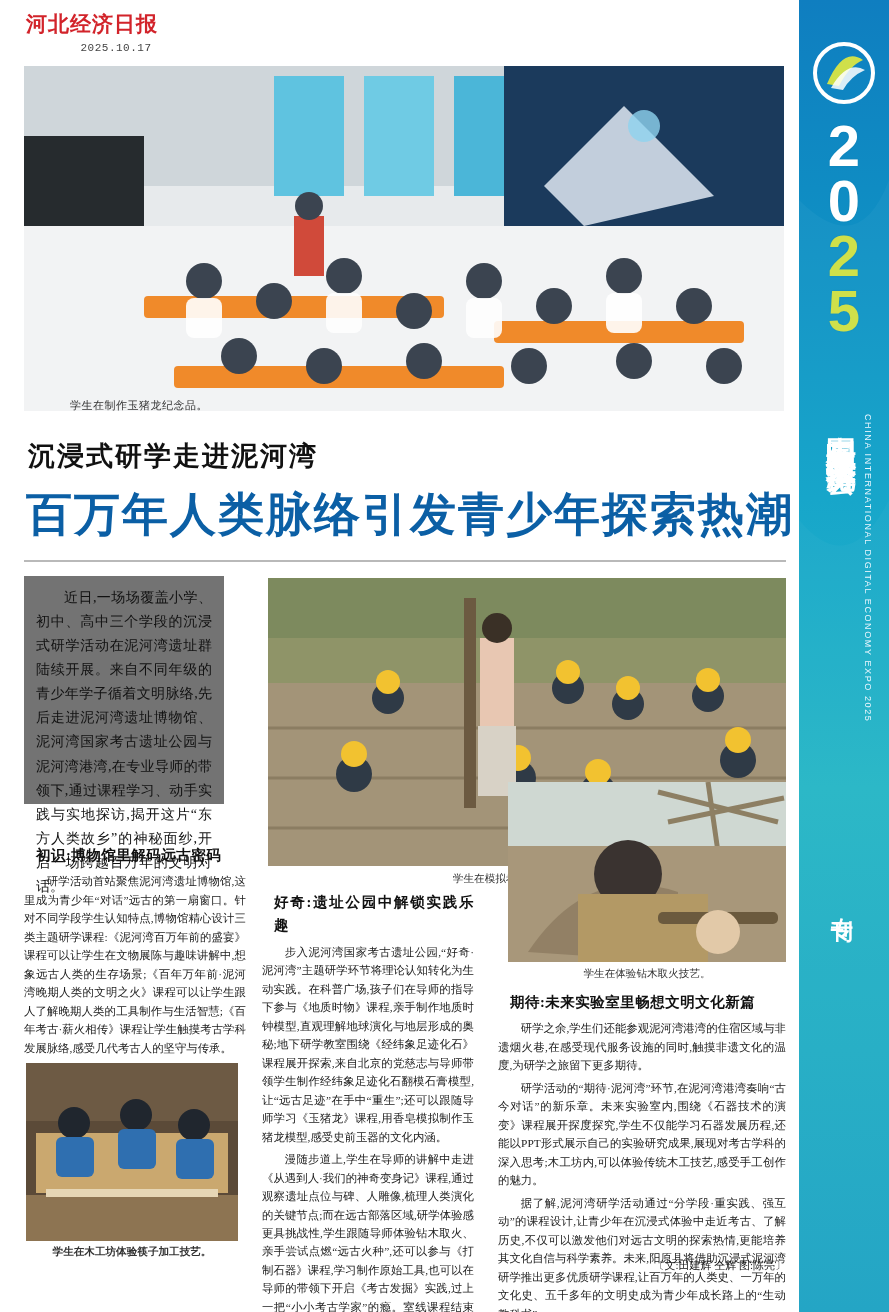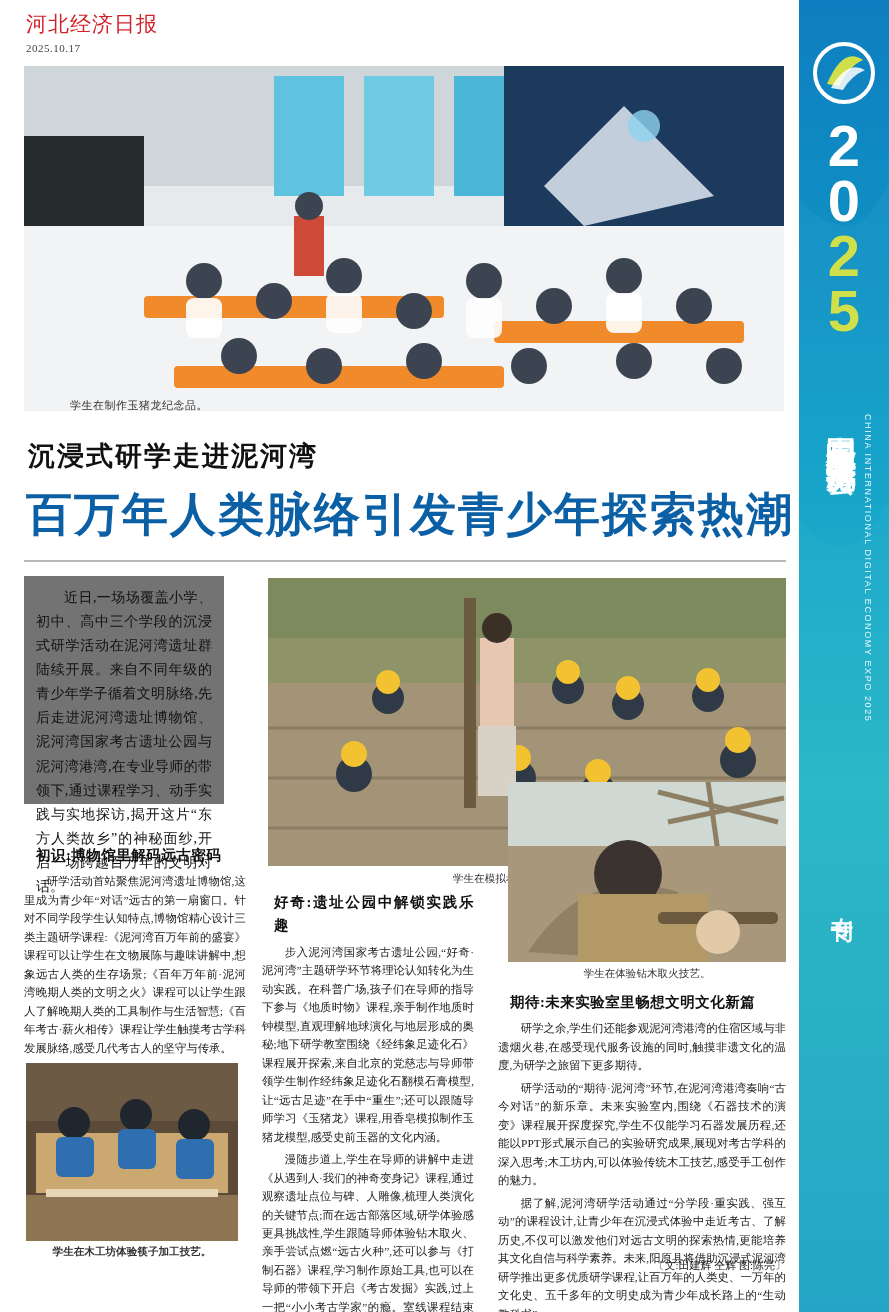--- a/index.html
+++ b/index.html
@@ -51,26 +51,26 @@
     position:absolute;left:28px;top:900px;
     writing-mode:vertical-rl;text-orientation:upright;
     font-family:"Liberation Sans","DejaVu Sans",sans-serif;
     font-weight:bold;font-size:22px;letter-spacing:4px;color:#ffffff;
   }
 
   
   .masthead{position:absolute;left:26px;top:14px;width:180px;height:40px;}
   .masthead-name{
     font-family:"Liberation Serif","DejaVu Serif",serif;
-    font-weight:normal;font-size:21px;color:#d2232a;letter-spacing:1px;
+    font-weight:bold;font-size:21px;color:#d2232a;letter-spacing:1px;
     line-height:1;
   }
   .masthead-date{
-    margin-top:7px;font-family:Liberation Serif, serif;
-    font-size:11px;color:#444;letter-spacing:.5px;
+    margin-top:7px;font-family:Liberation Mono, monospace;
+    font-size:11px;color:#444;letter-spacing:.5px;text-align:center;
   }
 
   
   .hero{
     position:absolute;left:24px;top:66px;width:760px;height:345px;
     overflow:hidden;background:#243036;
   }
   .hero-cap{
     position:absolute;left:70px;top:398px;width:300px;
     font-size:11px;color:#333;letter-spacing:.5px;

